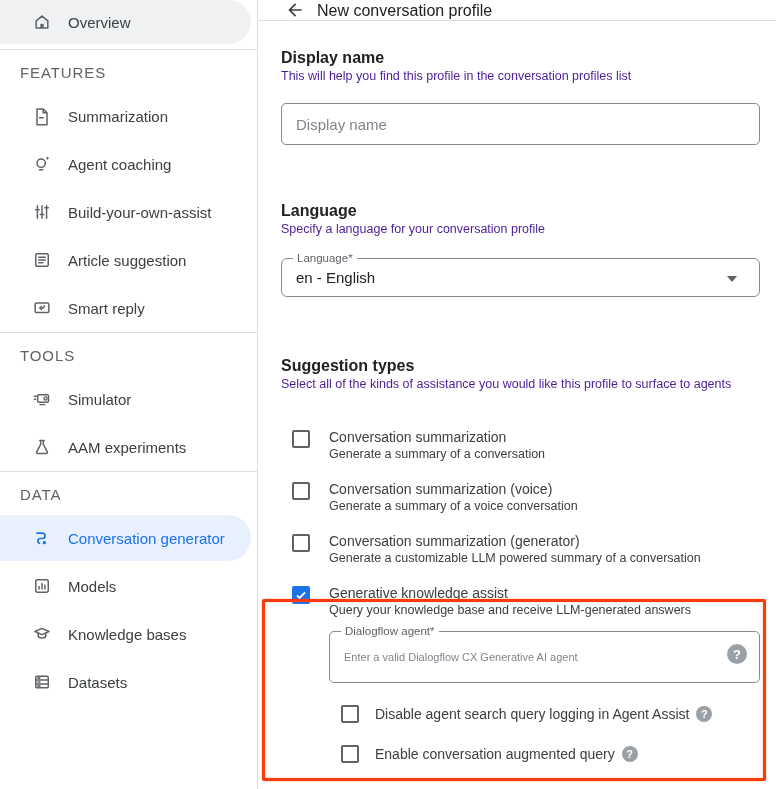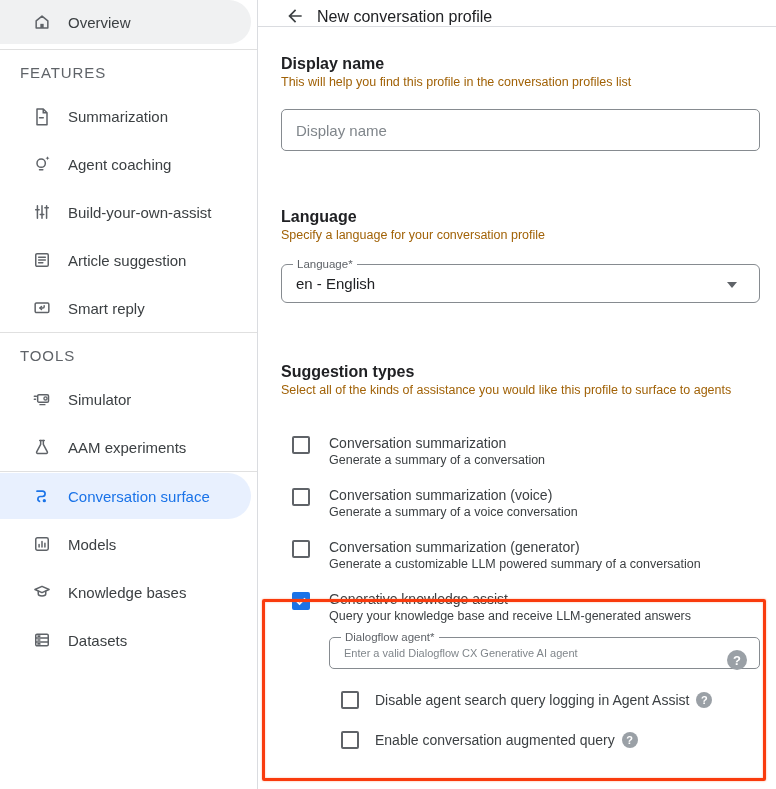--- a/index.html
+++ b/index.html
@@ -26,21 +26,21 @@
   .main-header { height:33px; display:flex; align-items:flex-end; padding-left:27px;
     border-bottom:1px solid #dadce0; }
   .back-btn { width:20px; height:20px; display:flex; align-items:center; justify-content:center; cursor:pointer; }
   .page-title { margin-left:12px; font-size:16px; color:#202124; }
 
   .content { padding:0 16px 0 23px; }
   .form-section.s1 { margin-top:27px; }
   .form-section.s2 { margin-top:56px; }
   .form-section.s3 { margin-top:59px; }
   .sec-heading { font-size:16px; line-height:20px; font-weight:700; color:#202124; }
-  .sec-desc { font-size:12.5px; line-height:16px; color:#a16207; }
+  .sec-desc { font-size:12.5px; line-height:16px; color:#4c1d95; }
 
   .text-input { margin-top:19px; width:100%; height:42px; border:1px solid #868b90;
     border-radius:5px; padding:0 14px; font-size:15px; color:#202124;
     font-family:"Liberation Sans", sans-serif; outline:none; background:#fff; }
   .text-input::placeholder { color:#80868b; opacity:1; }
 
   .select-field { position:relative; margin-top:21px; height:39px; border:1px solid #868b90;
     border-radius:6px; display:flex; align-items:center; padding:0 14px; cursor:pointer; background:#fff; }
   .float-label { position:absolute; top:-7px; left:11px; background:#fff; padding:0 4px;
     font-size:11.5px; line-height:13px; color:#5f6368; }
@@ -52,21 +52,21 @@
   .opt-row { display:flex; margin-bottom:19px; }
   .checkbox { width:18px; height:18px; border:2px solid #5f6368; border-radius:2px; background:#fff;
     margin-top:1px; flex:none; cursor:pointer; display:flex; align-items:center; justify-content:center; }
   .checkbox svg { width:14px; height:14px; display:none; }
   .checkbox.checked { background:#1a73e8; border-color:#1a73e8; }
   .checkbox.checked svg { display:block; }
   .opt-text { margin-left:19px; flex:1; }
   .opt-label { font-size:14px; line-height:17px; color:#3c4043; }
   .opt-sub { font-size:12.5px; line-height:16px; color:#3c4043; }
 
-  .agent-field { position:relative; margin-top:13px; height:32px; border:1px solid #868b90;
+  .agent-field { position:relative; margin-top:13px; height:52px; border:1px solid #868b90;
     border-radius:5px; background:#fff; display:flex; align-items:center; }
   .agent-input { border:none; outline:none; background:transparent; flex:1; height:100%;
     padding:0 40px 0 14px; font-size:11px; color:#202124; font-family:"Liberation Sans", sans-serif; }
   .agent-input::placeholder { color:#80868b; opacity:1; }
   .help-badge { width:20px; height:20px; border-radius:50%; background:#9aa0a6; color:#fff;
     font-size:13px; font-weight:700; display:flex; align-items:center; justify-content:center; flex:none; }
   .agent-field .help-badge { position:absolute; right:12px; top:12px; }
   .help-badge.small { width:16px; height:16px; font-size:11px; display:inline-flex;
     vertical-align:-3px; margin-left:7px; }
 
@@ -172,29 +172,30 @@
       <span class="nav-icon">
         <svg viewBox="0 0 24 24" fill="none" stroke="#5f6368" stroke-width="1.8" stroke-linecap="round" stroke-linejoin="round">
           <path d="M9.3 4.3h5.4"></path>
           <path d="M10.4 4.3v4.5l-4.8 9a1.4 1.4 0 0 0 1.2 2h10.4a1.4 1.4 0 0 0 1.2-2l-4.8-9V4.3"></path>
         </svg>
       </span>
       <span class="nav-label">AAM experiments</span>
     </div>
 
     <hr class="side-divider">
+    <div class="section-title">DATA</div>
 
     <div class="nav-item selected">
       <span class="nav-icon">
         <svg viewBox="0 0 24 24" fill="none" stroke="#1a73e8" stroke-width="2" stroke-linecap="round">
           <path d="M6 6.2h6.5a3.2 3.2 0 0 1 0 6.4H10a3 3 0 0 0-1 5.8"></path>
           <circle cx="14.8" cy="17.6" r="2" fill="#1a73e8" stroke="none"></circle>
         </svg>
       </span>
-      <span class="nav-label">Conversation surface</span>
+      <span class="nav-label">Conversation generator</span>
     </div>
 
     <div class="nav-item">
       <span class="nav-icon">
         <svg viewBox="0 0 24 24" fill="none" stroke="#5f6368" stroke-width="1.8" stroke-linecap="round">
           <rect x="4.5" y="4.5" width="15" height="15" rx="2"></rect>
           <path d="M8.5 15.5v-3M12 15.5v-6.5M15.5 15.5v-4.5"></path>
         </svg>
       </span>
       <span class="nav-label">Models</span>

